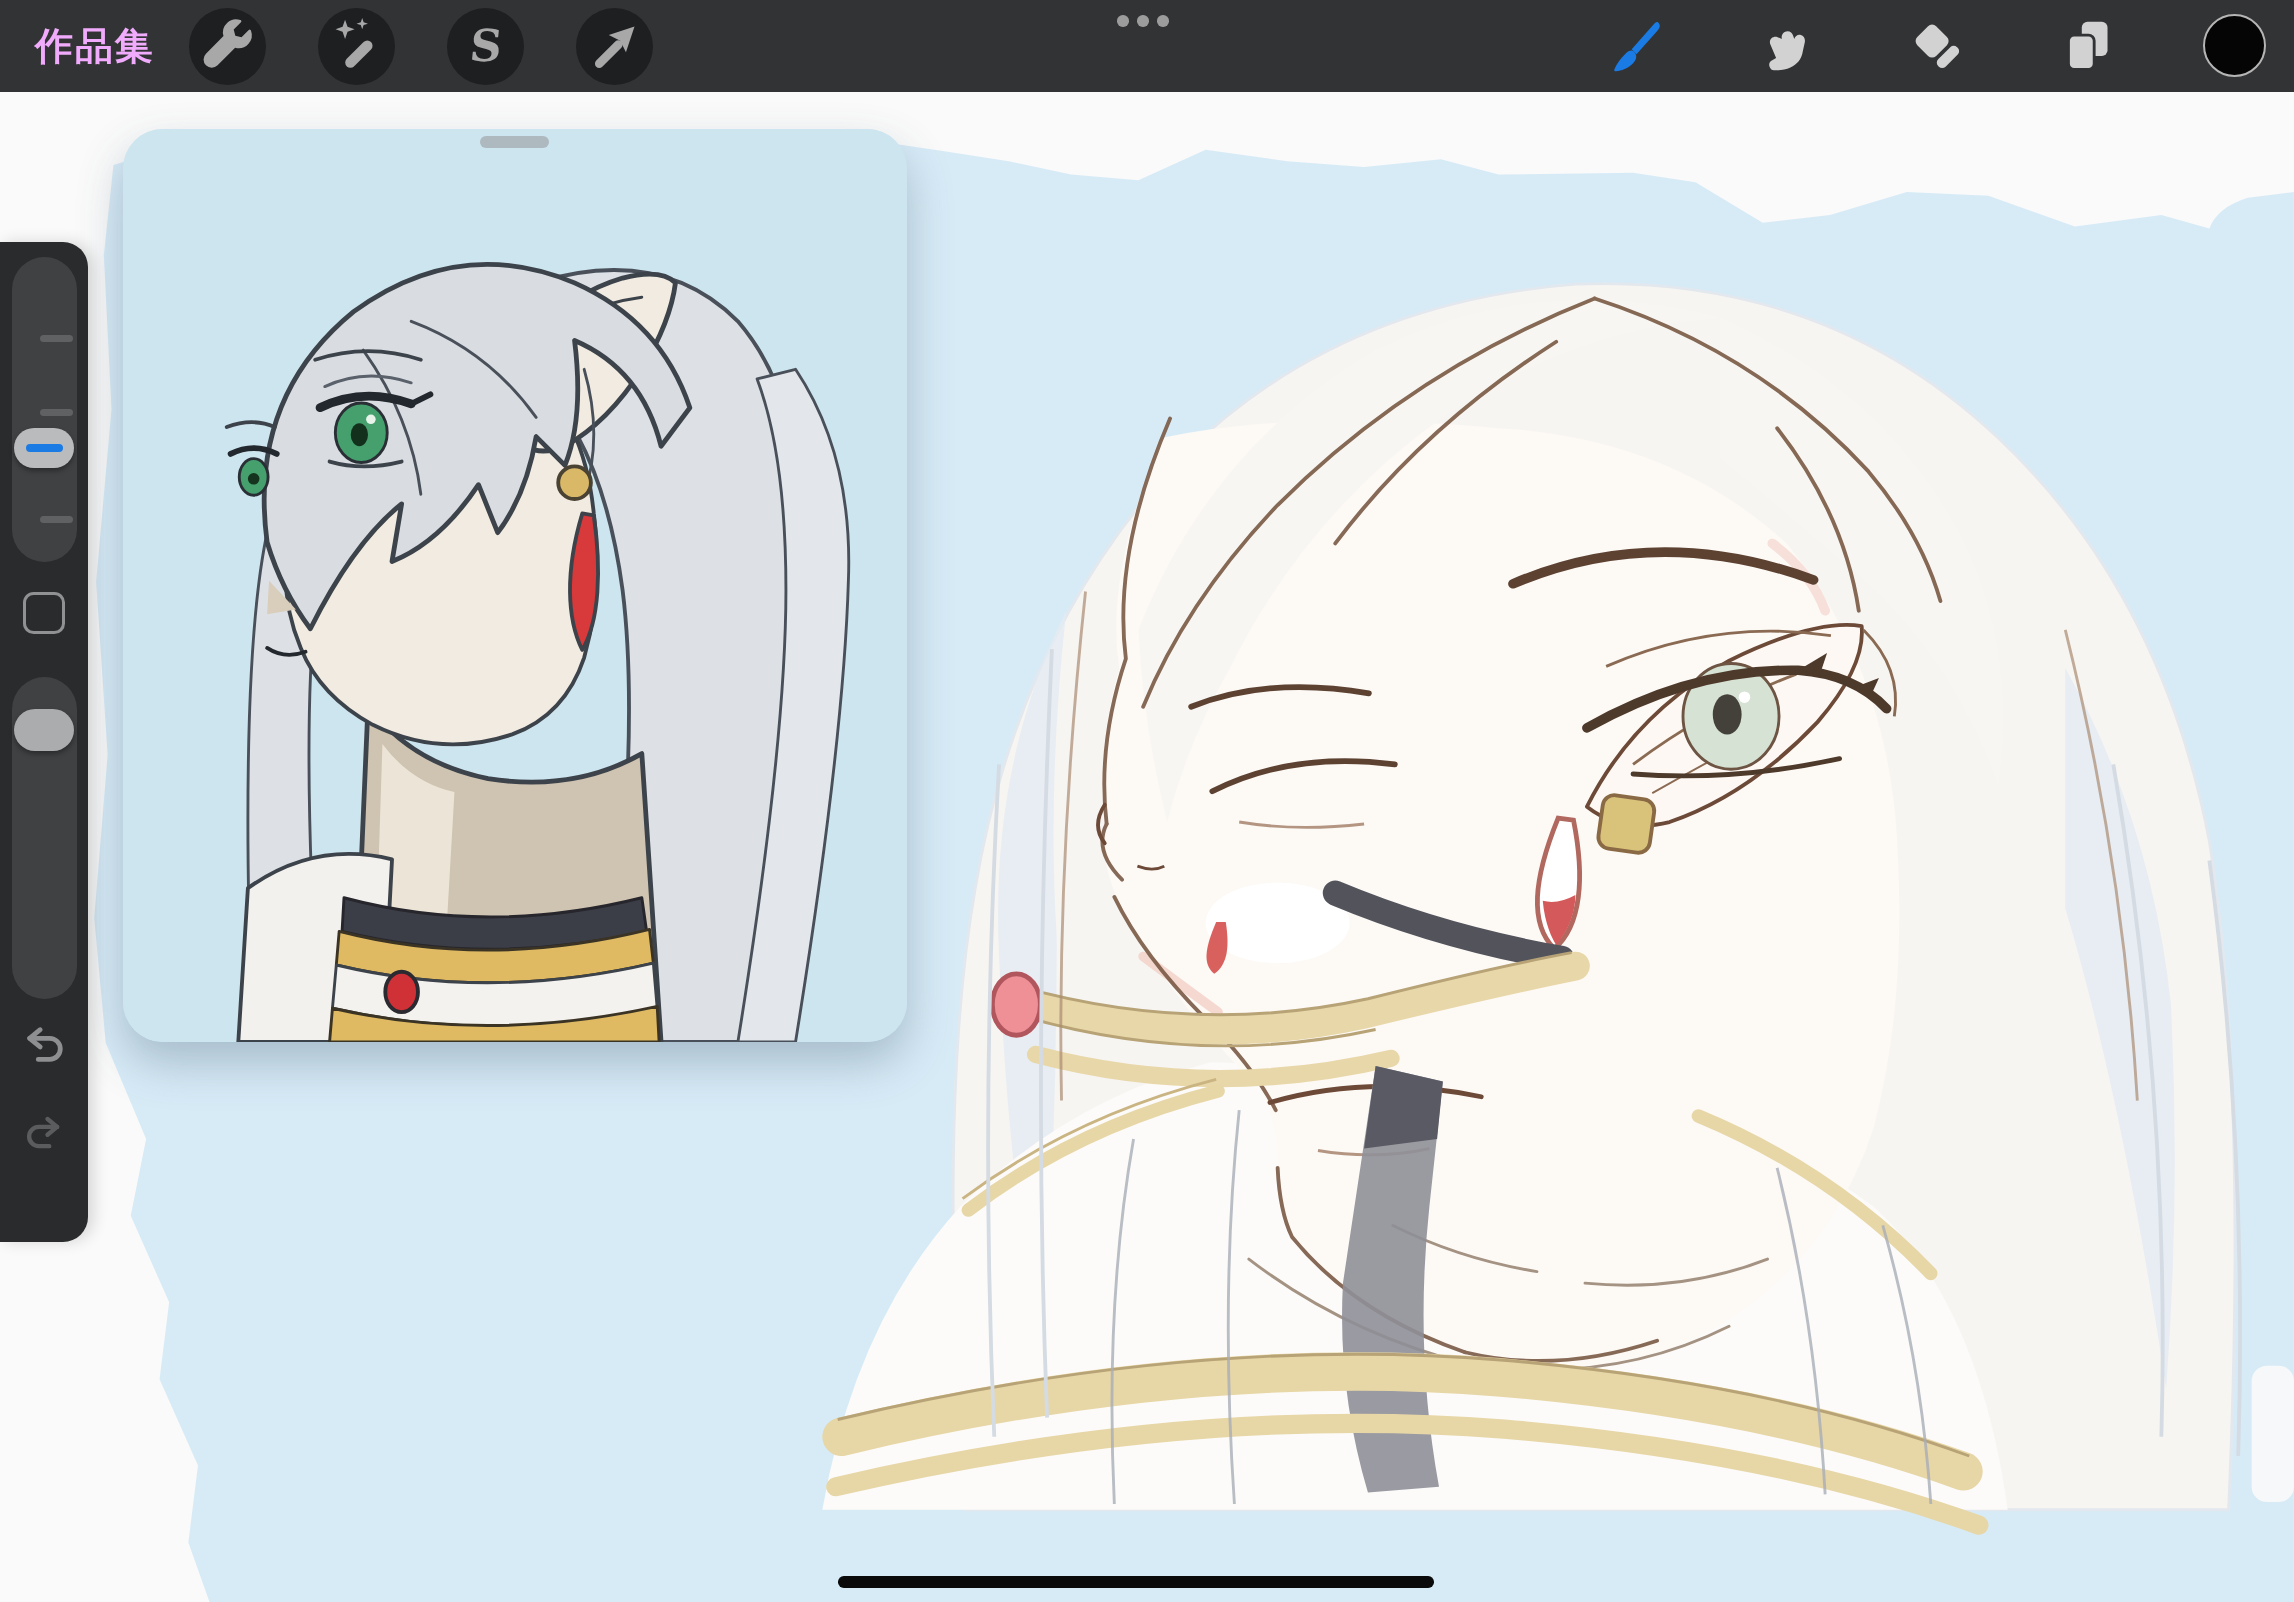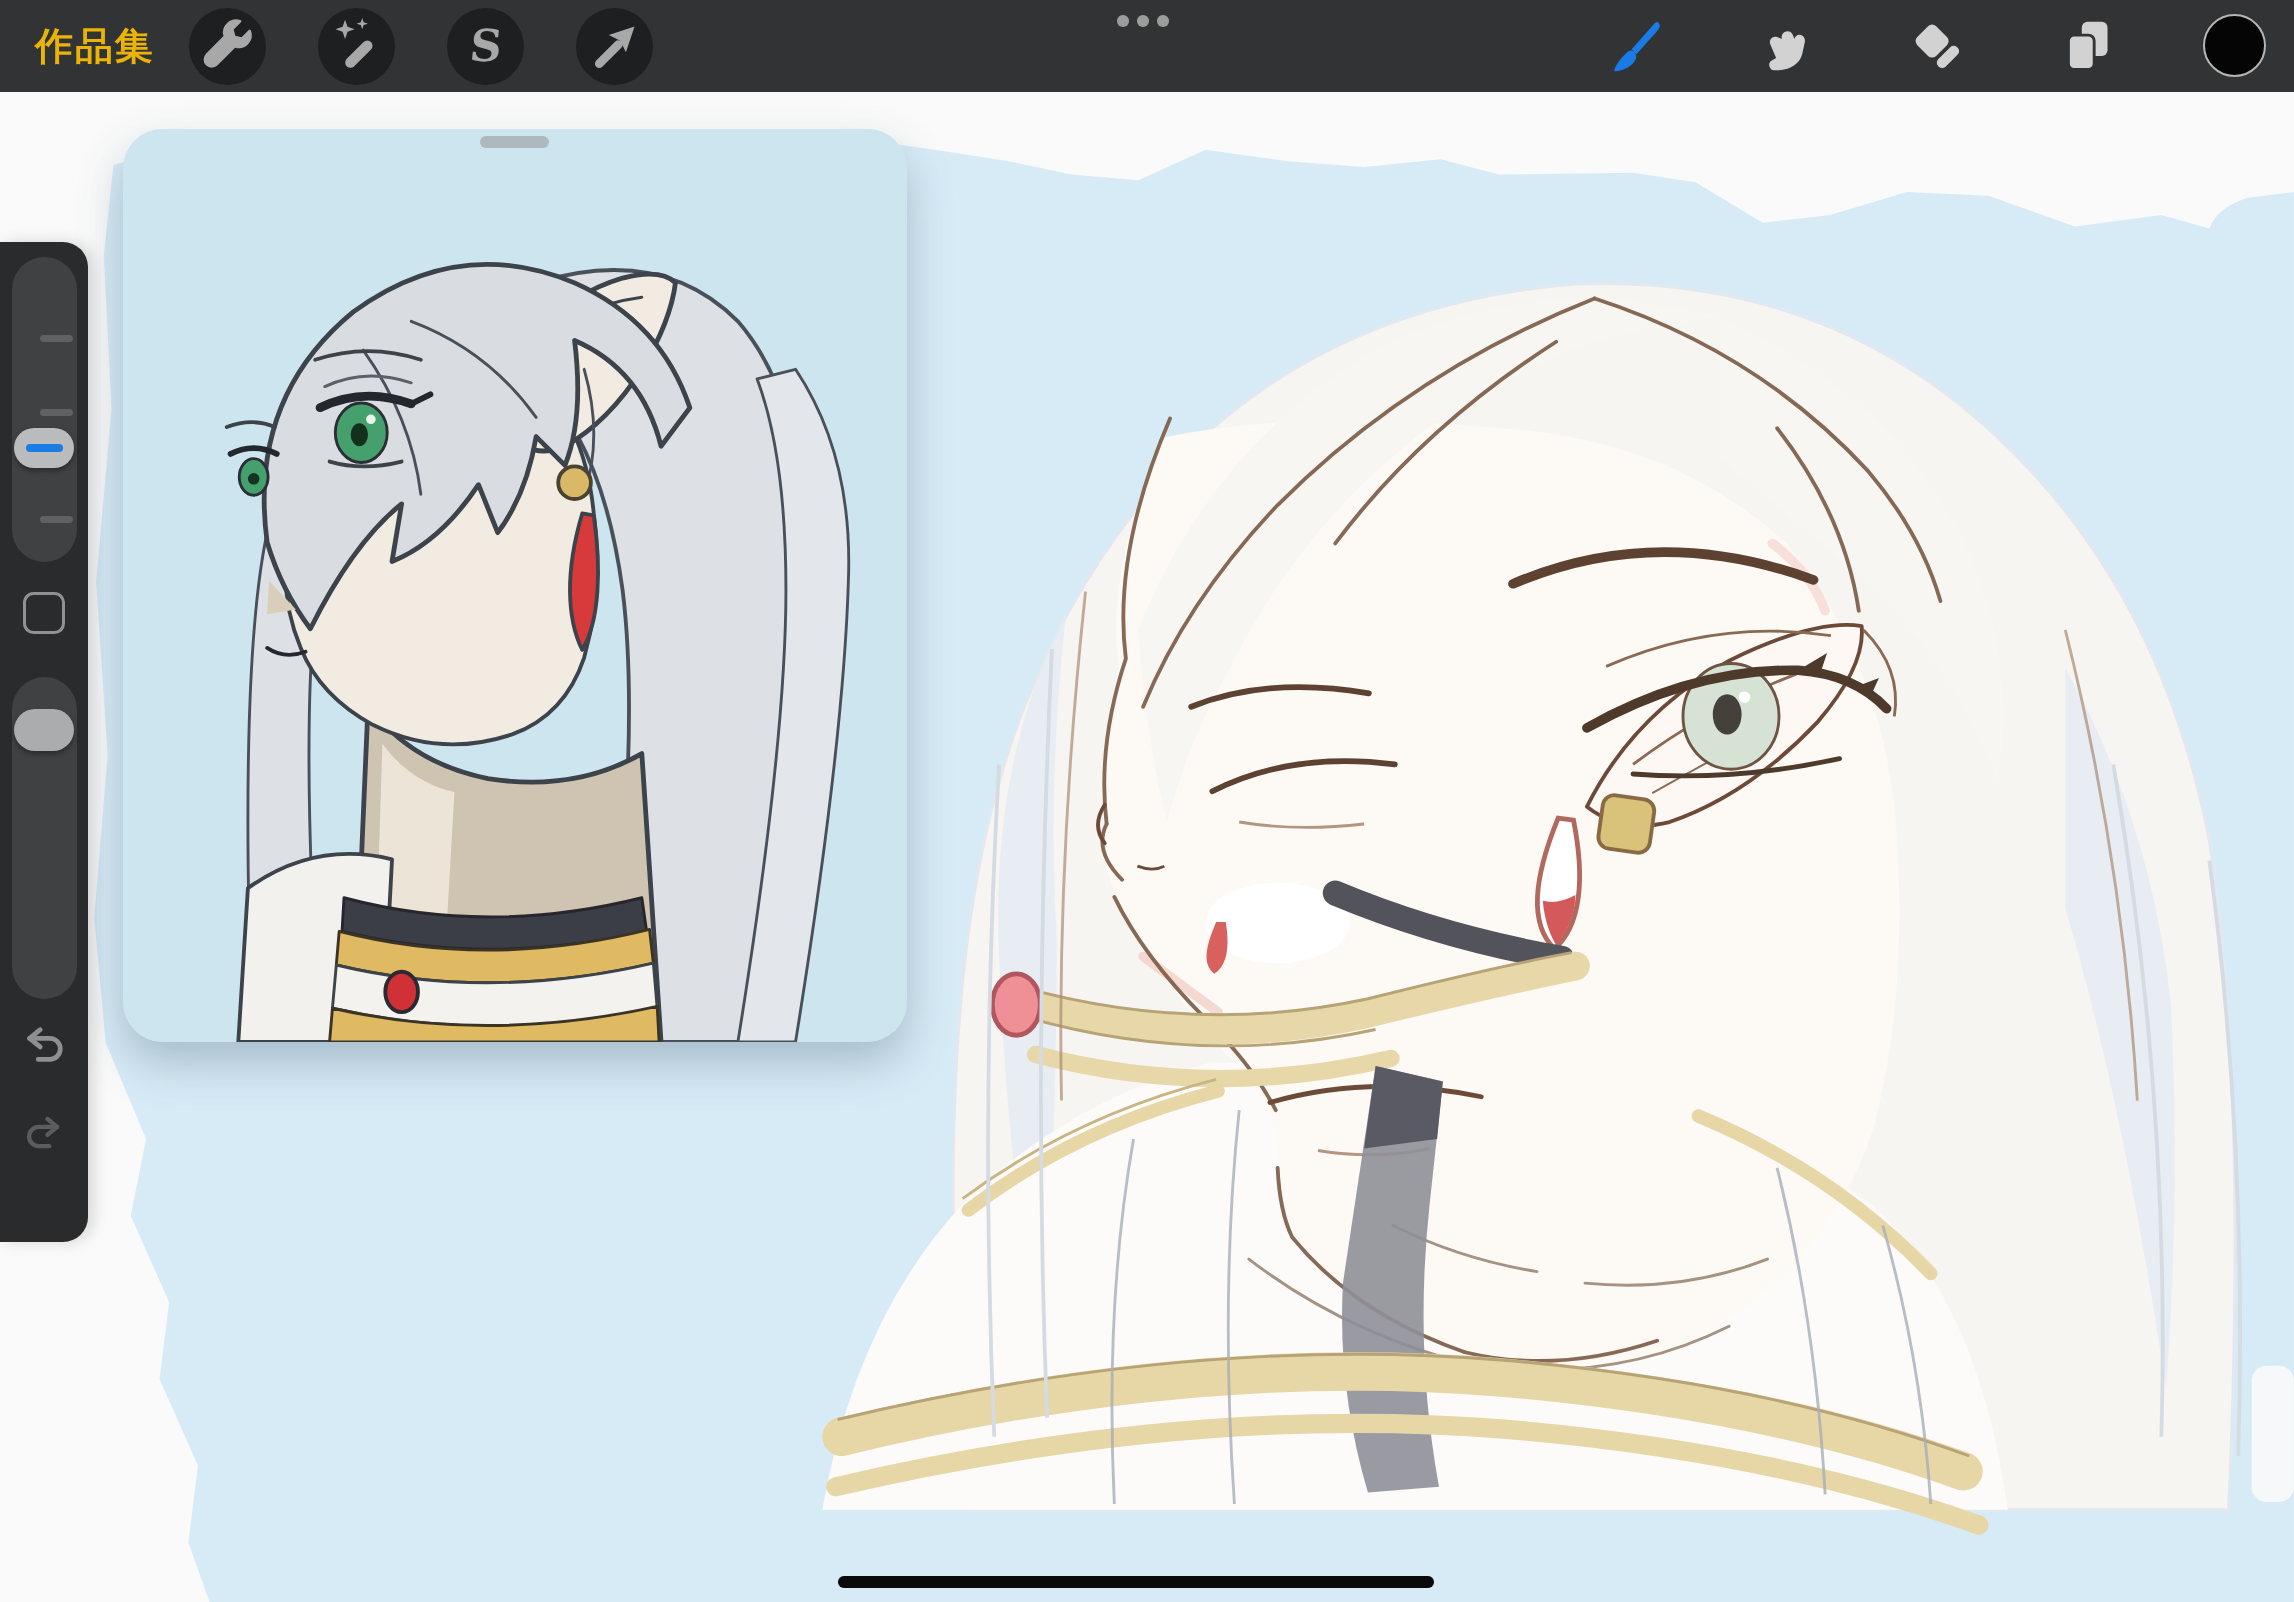--- a/index.html
+++ b/index.html
@@ -6,21 +6,21 @@
   .stage{position:relative;width:2294px;height:1602px;overflow:hidden;
          font-family:"Liberation Sans",sans-serif;}
 
   
   .canvas{position:absolute;left:0;top:92px;width:2294px;height:1510px;background:#fafafa;}
   .canvas svg{position:absolute;left:0;top:0;}
 
   
   .toolbar{position:absolute;left:0;top:0;width:2294px;height:92px;background:#323334;z-index:40;}
   .gallery-label{position:absolute;left:35px;top:0;height:92px;line-height:92px;
-                 font-size:38px;font-weight:600;letter-spacing:1.9px;color:#eab308;cursor:default;}
+                 font-size:38px;font-weight:600;letter-spacing:1.9px;color:#f0abfc;cursor:default;}
   .tool-circle{position:absolute;top:7.7px;width:77px;height:77px;border-radius:50%;
                background:#1e1f21;display:flex;align-items:center;justify-content:center;}
   .tool-circle svg{display:block;}
   .sel-glyph{font-family:"DejaVu Serif","Liberation Serif",serif;font-size:44px;font-weight:700;
              color:#a8a8a8;transform:skewX(-6deg);line-height:1;}
   .ellipsis{position:absolute;left:1117px;top:15.4px;display:flex;gap:8.6px;}
   .ellipsis i{width:11.5px;height:11.5px;border-radius:50%;background:#9c9c9c;display:block;}
   .paint-tool{position:absolute;top:11.5px;width:69px;height:69px;display:flex;align-items:center;justify-content:center;}
   .color-swatch{position:absolute;left:2203px;top:14.4px;width:63px;height:63px;border-radius:50%;
                 background:#050505;border:2.9px solid #b5b5b5;box-sizing:border-box;}

